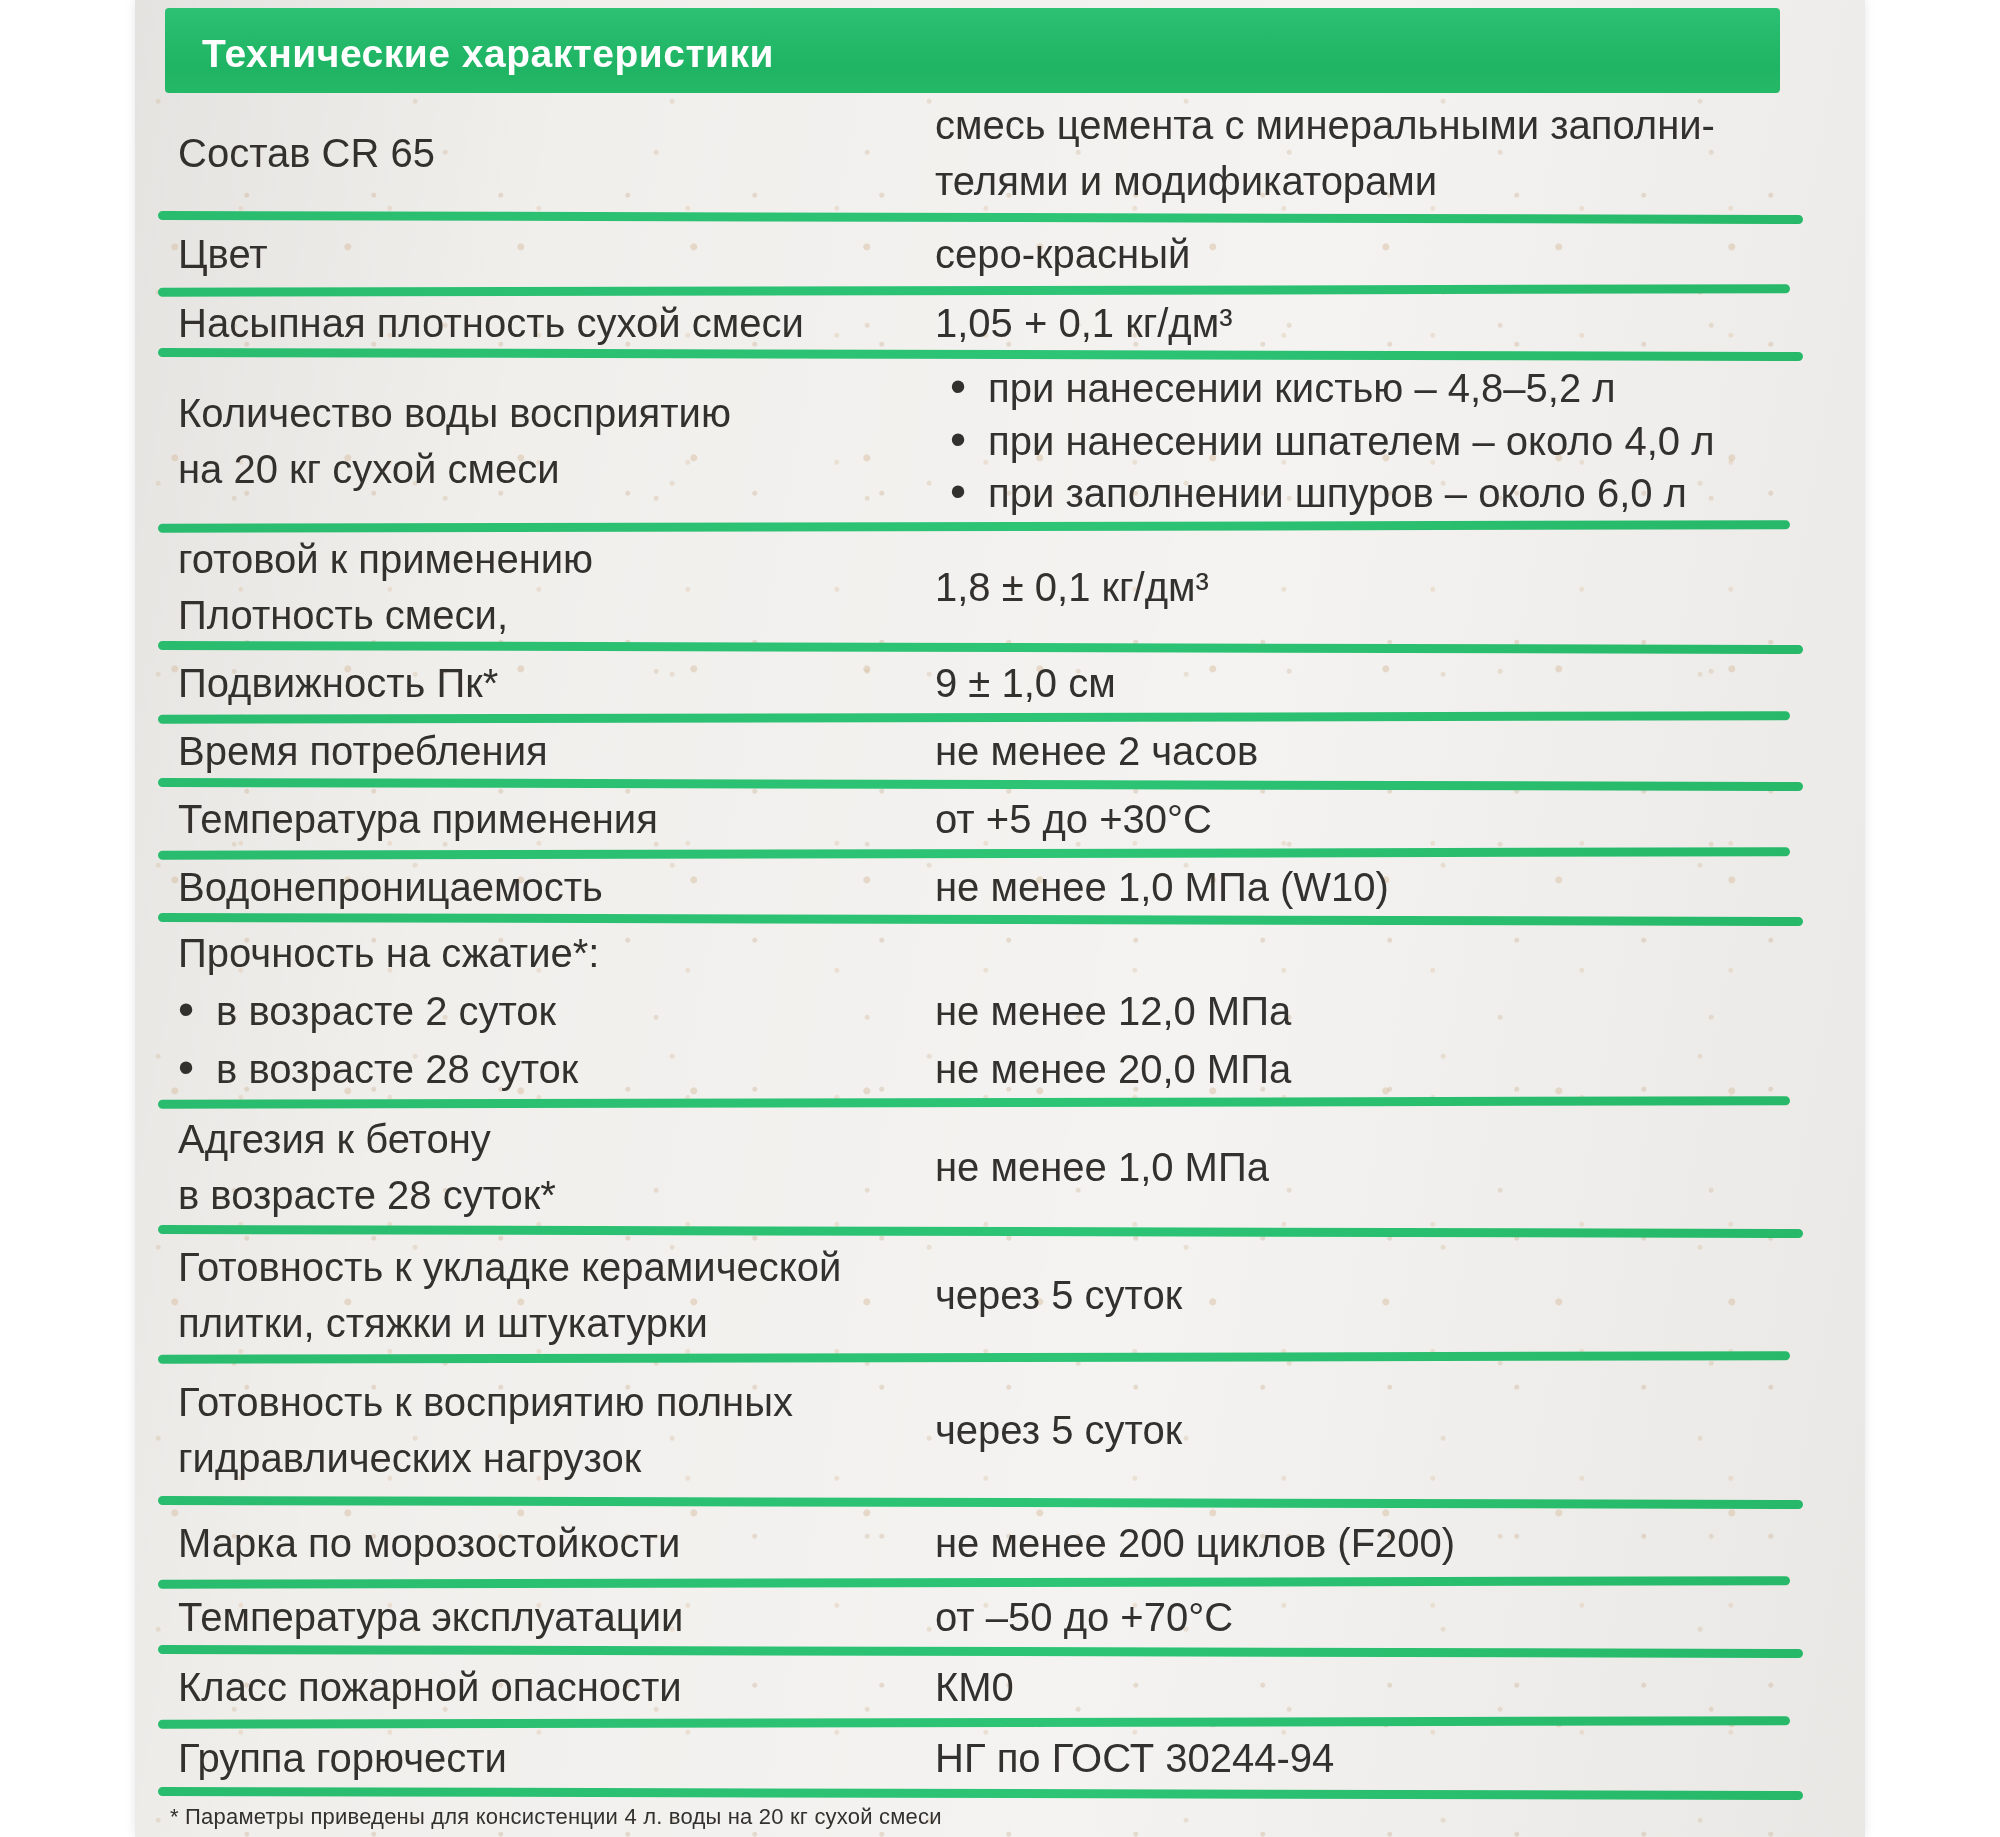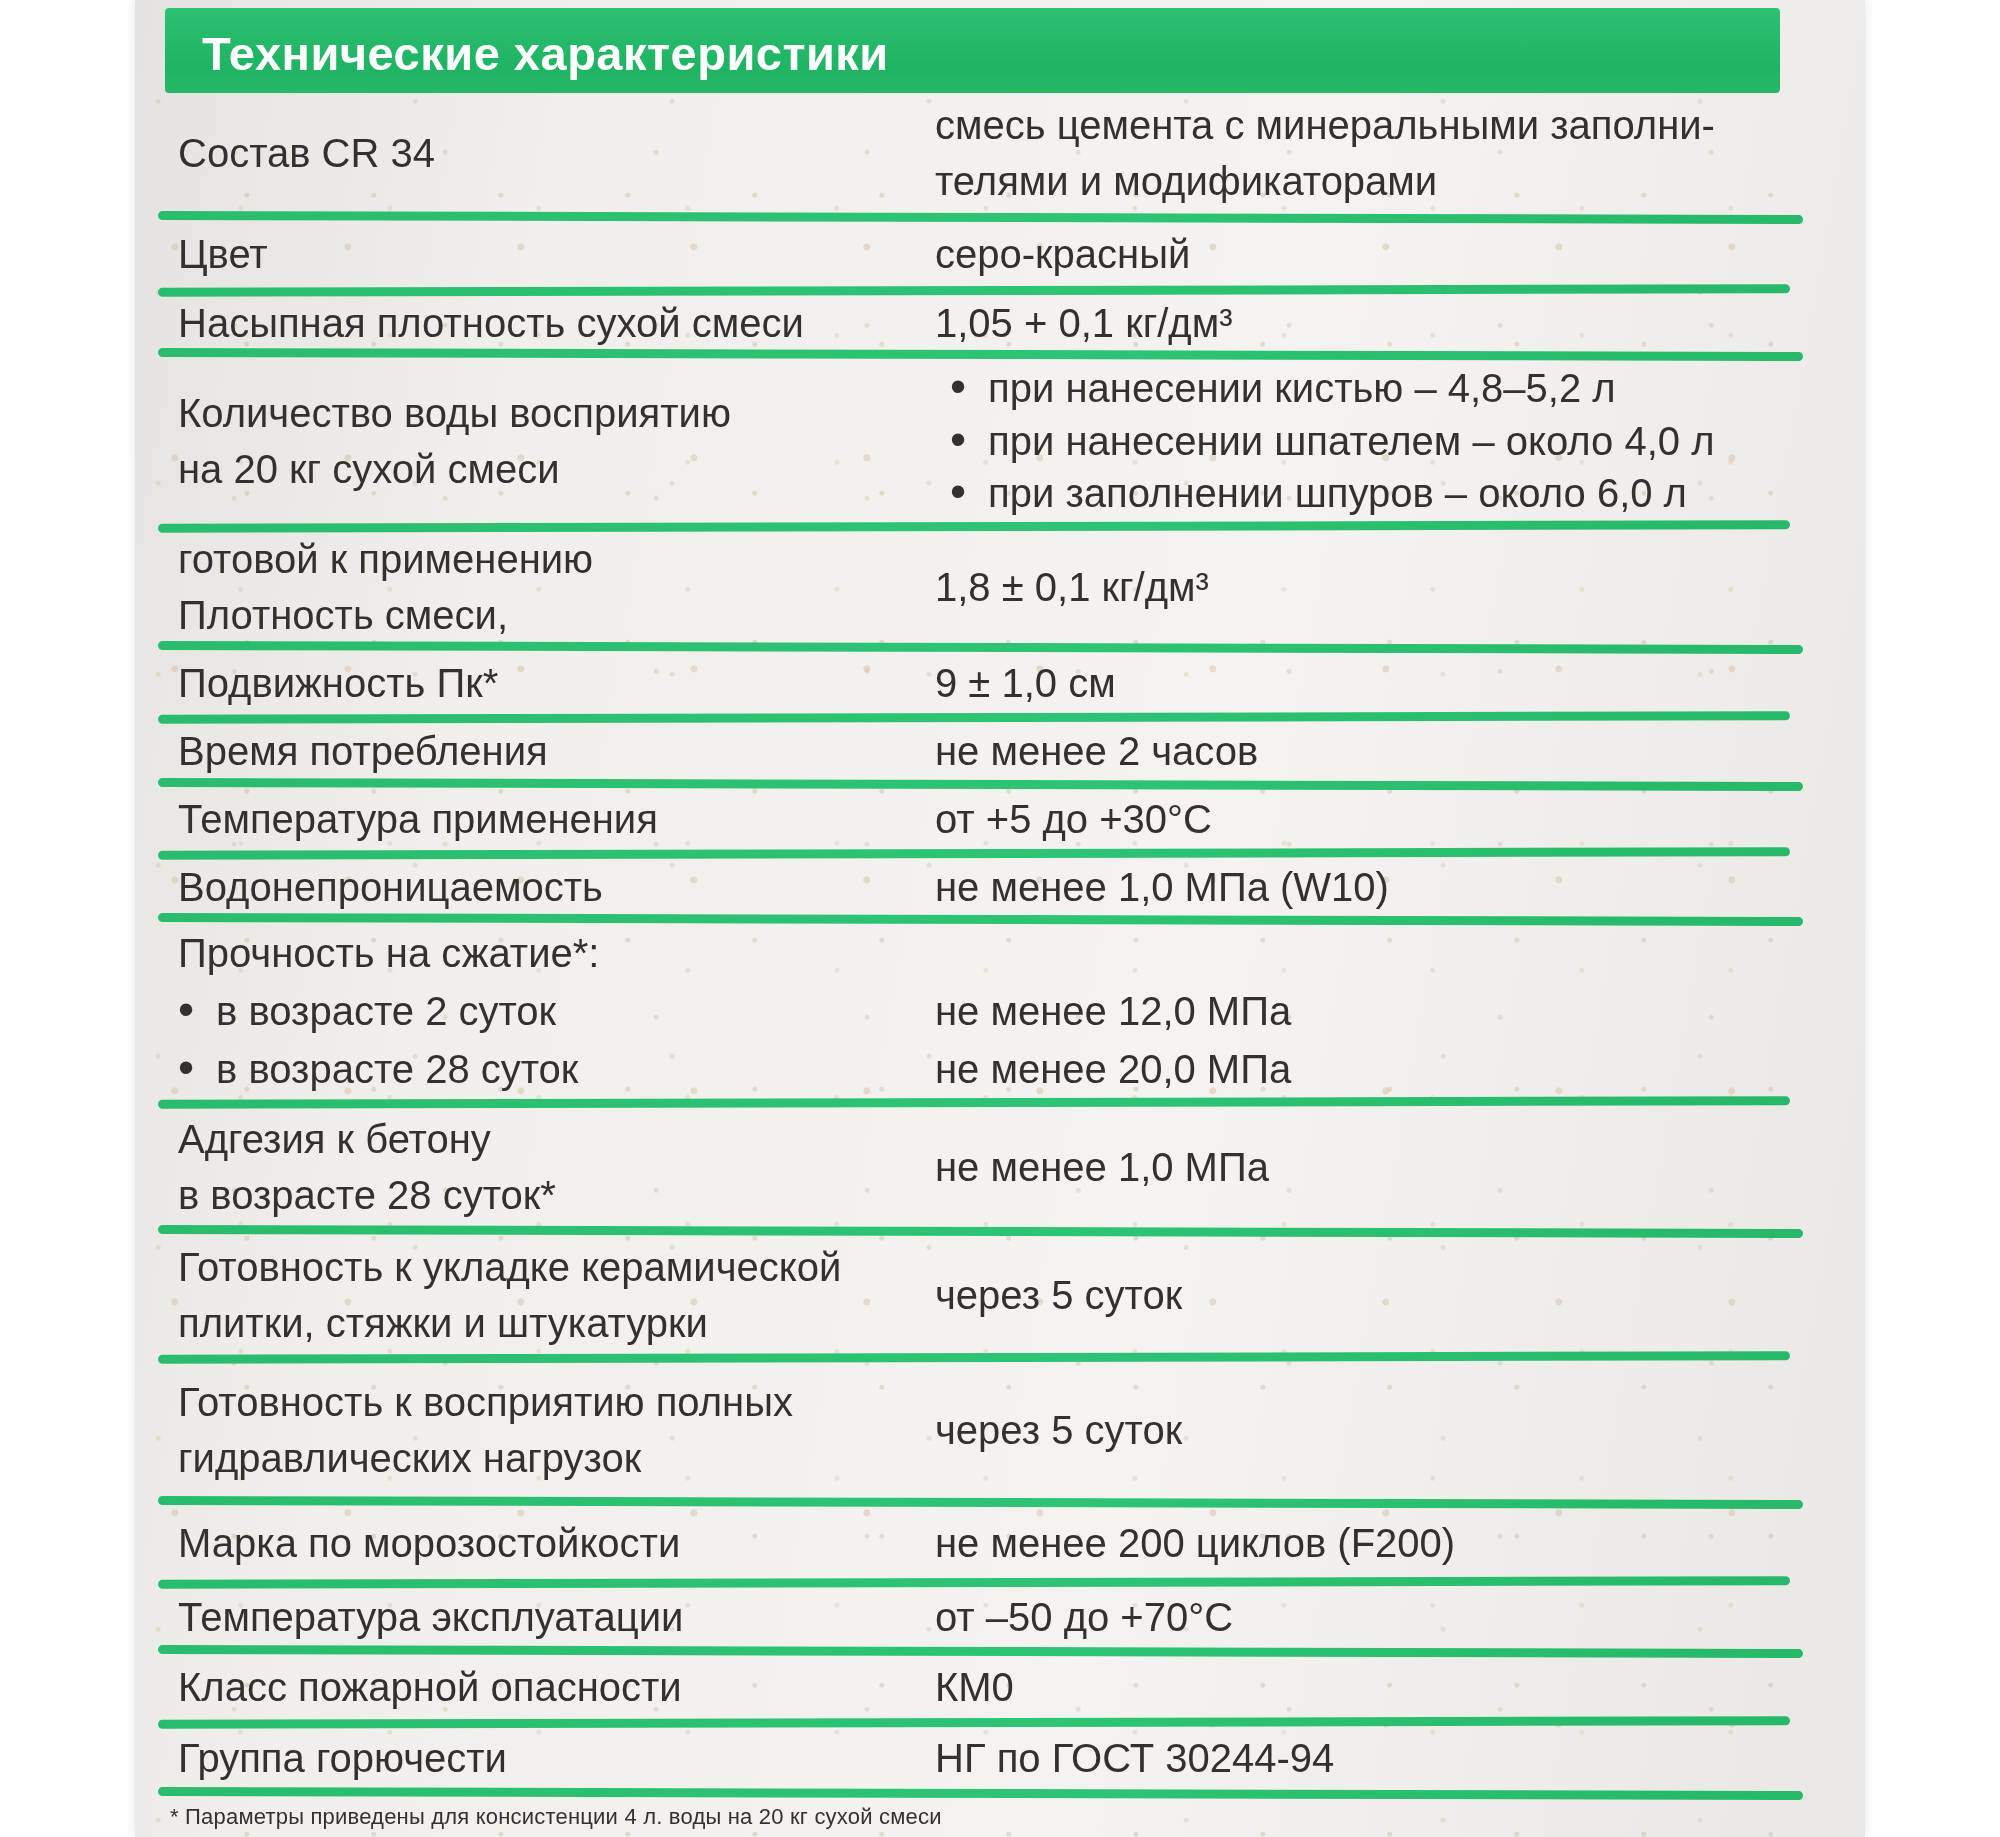--- a/index.html
+++ b/index.html
@@ -20,21 +20,21 @@
       linear-gradient(100deg, rgba(0,0,0,.05) 0%, rgba(255,255,255,0) 22%, rgba(255,255,255,.25) 60%, rgba(0,0,0,.03) 100%);
     background-size:173px 211px,149px 127px,211px 173px,127px 149px,257px 191px,100% 100%;
     box-shadow:0 0 10px rgba(0,0,0,.10);
   }
   .band{
     margin:8px 0 0 30px;width:1615px;height:85px;
     background:linear-gradient(180deg,#2cc173 0%,#1fb463 70%,#25b967 100%);
     border-radius:4px;display:flex;align-items:center;
   }
   .band-title{
-    color:#ffffff;font-size:47px;font-weight:700;letter-spacing:.5px;
+    color:#ffffff;font-size:39px;font-weight:700;letter-spacing:.5px;
     padding-left:37px;padding-top:6px;
   }
   .row{
     display:grid;grid-template-columns:757px 1fr;
     box-sizing:border-box;padding-left:43px;font-size:40px;
   }
   .cell{display:flex;flex-direction:column;justify-content:center;}
   .line{line-height:56px;}
   .sep{
     height:9px;width:1645px;margin-left:23px;
@@ -59,21 +59,21 @@
 <div class="pack">
 
   <div class="band">
     <div class="band-title">Технические характеристики</div>
   </div>
 
   <div>
 
     <div class="row" style="height:120px">
       <div class="cell">
-        <div class="line">Состав CR 34</div>
+        <div class="line">Состав CR 65</div>
       </div>
       <div class="cell">
         <div class="line">смесь цемента с минеральными заполни-</div>
         <div class="line">телями и  модификаторами</div>
       </div>
     </div>
     <div class="sep tA"></div>
 
     <div class="row" style="height:64px">
       <div class="cell">

